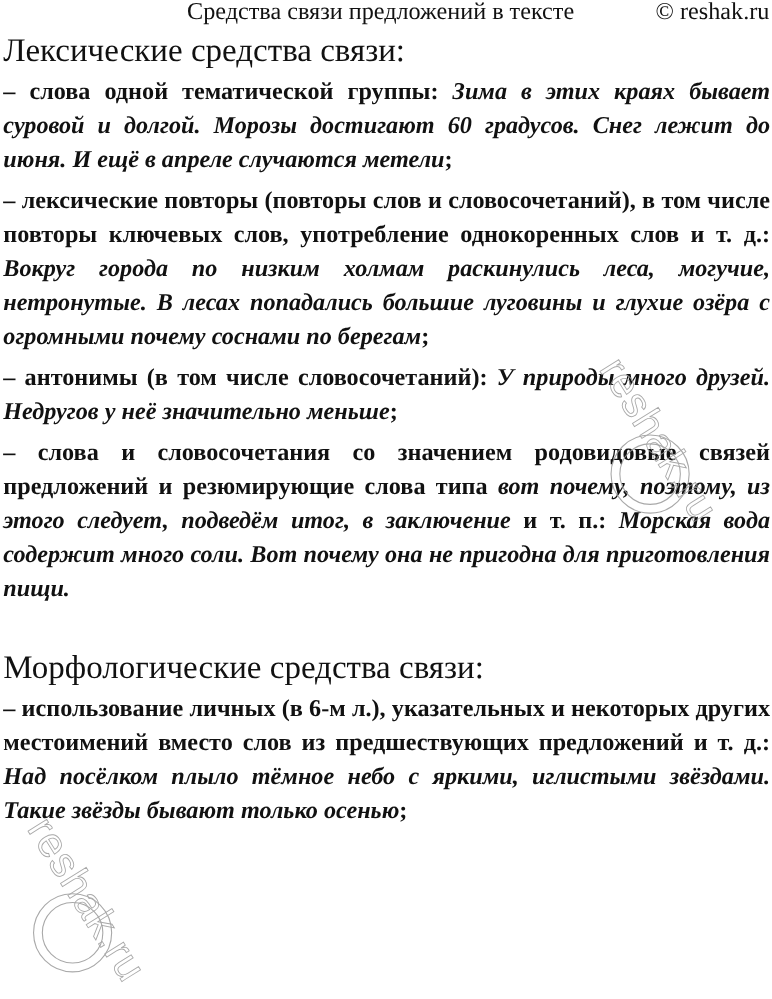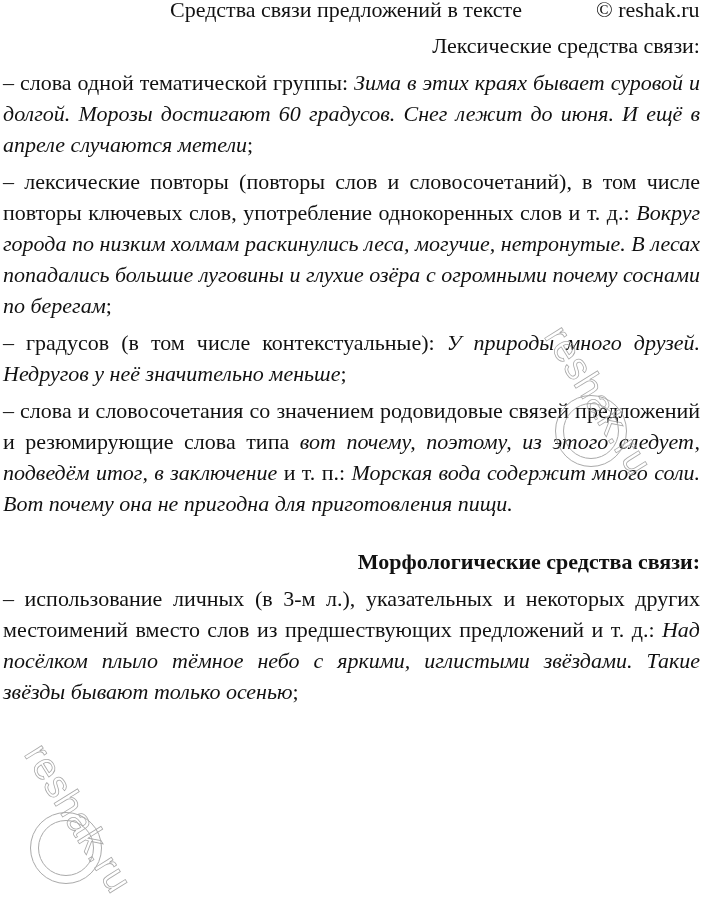--- a/index.html
+++ b/index.html
@@ -34,34 +34,33 @@
     top: -2px;
     white-space: nowrap;
   }
   .header .copyright {
     position: absolute;
     left: 593px;
     top: -2px;
     white-space: nowrap;
   }
   .section-heading {
-    font-size: 22px;
+    font-size: 30px;
     line-height: 30px;
     margin: 5px 0 6px 0;
-    text-align: right;
   }
   .section-heading.second {
-    margin-top: 28px;
-    font-weight: bold;
+    margin-top: 42px;
   }
   .item {
     font-size: 22px;
     line-height: 31px;
     text-align: justify;
     margin: 0 0 6px 0;
+    font-weight: bold;
   }
   .item .ex {
     font-style: italic;
   }
   .watermark {
     position: absolute;
     pointer-events: none;
     color: transparent;
     -webkit-text-stroke: 0.8px #9a9a9a;
     font-family: "Liberation Sans", "DejaVu Sans", sans-serif;
@@ -98,32 +97,32 @@
   <p class="item">
     <span>– слова одной тематической группы: </span><span class="ex">Зима в этих краях бывает суровой и долгой. Морозы достигают 60 градусов. Снег лежит до июня. И ещё в апреле случаются метели</span><span>;</span>
   </p>
 
   <p class="item">
     <span>– лексические повторы (повторы слов и словосочетаний), в том числе повторы ключевых слов, употребление однокоренных слов и т. д.: </span><span class="ex">Вокруг города по низким холмам раскинулись леса, могучие, нетронутые. В лесах попадались большие луговины и глухие озёра с огромными почему соснами по берегам</span><span>;</span>
   </p>
 
 
   <p class="item">
-    <span>– градусов (в том числе контекстуальные): </span><span class="ex">У природы много друзей. Недругов у неё значительно меньше</span><span>;</span>
+    <span>– антонимы (в том числе словосочетаний): </span><span class="ex">У природы много друзей. Недругов у неё значительно меньше</span><span>;</span>
   </p>
 
   <p class="item">
     <span>– слова и словосочетания со значением родовидовые связей предложений и резюмирующие слова типа </span><span class="ex">вот почему, поэтому, из этого следует, подведём итог, в заключение</span><span> и т. п.: </span><span class="ex">Морская вода содержит много соли. Вот почему она не пригодна для приготовления пищи.</span>
   </p>
 
   <div class="section-heading second">Морфологические средства связи:</div>
 
 
   <p class="item">
-    <span>– использование личных (в 3-м л.), указательных и некоторых других местоимений вместо слов из предшествующих предложений и т. д.: </span><span class="ex">Над посёлком плыло тёмное небо с яркими, иглистыми звёздами. Такие звёзды бывают только осенью</span><span>;</span>
+    <span>– использование личных (в 6-м л.), указательных и некоторых других местоимений вместо слов из предшествующих предложений и т. д.: </span><span class="ex">Над посёлком плыло тёмное небо с яркими, иглистыми звёздами. Такие звёзды бывают только осенью</span><span>;</span>
   </p>
 
 </div>
 
 <div class="watermark" style="left:0;top:0;width:702px;height:908px;">
   <span class="wm-text" style="left:572px;top:318px;transform:rotate(58deg);font-size:38px;">reshak.ru</span>
   <div class="wm-circle" style="left:555px;top:395px;width:70px;height:70px;"></div>
   <div class="wm-circle inner" style="left:563px;top:403px;width:54px;height:54px;"></div>
 </div>
 

